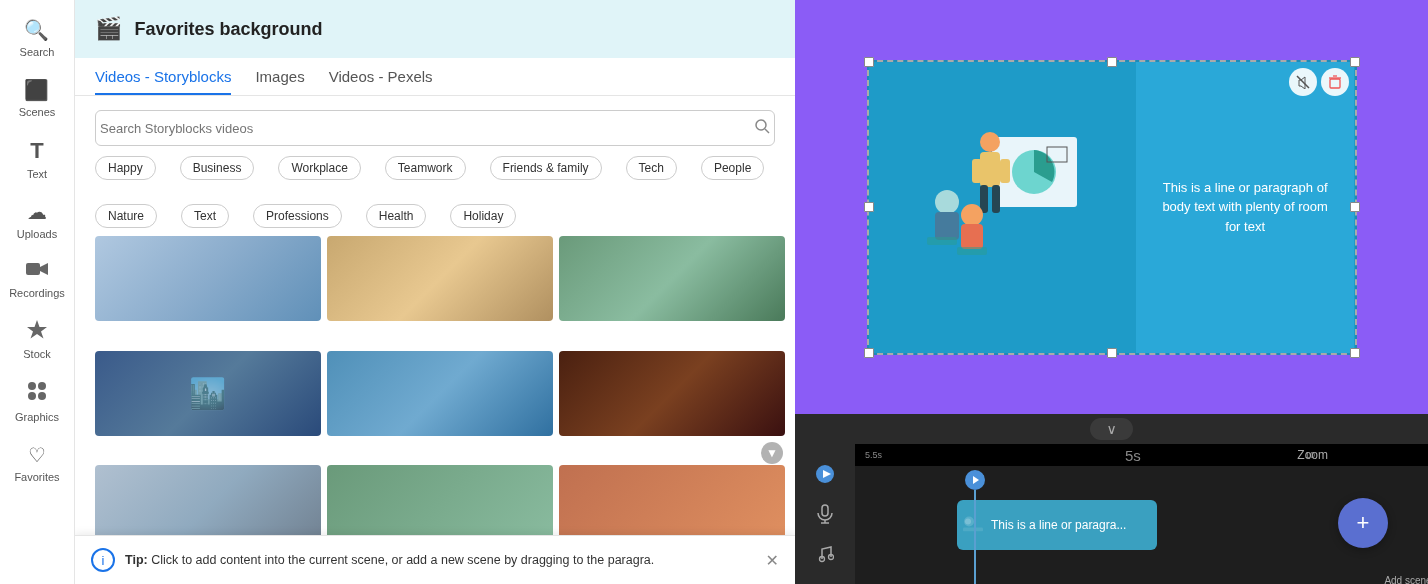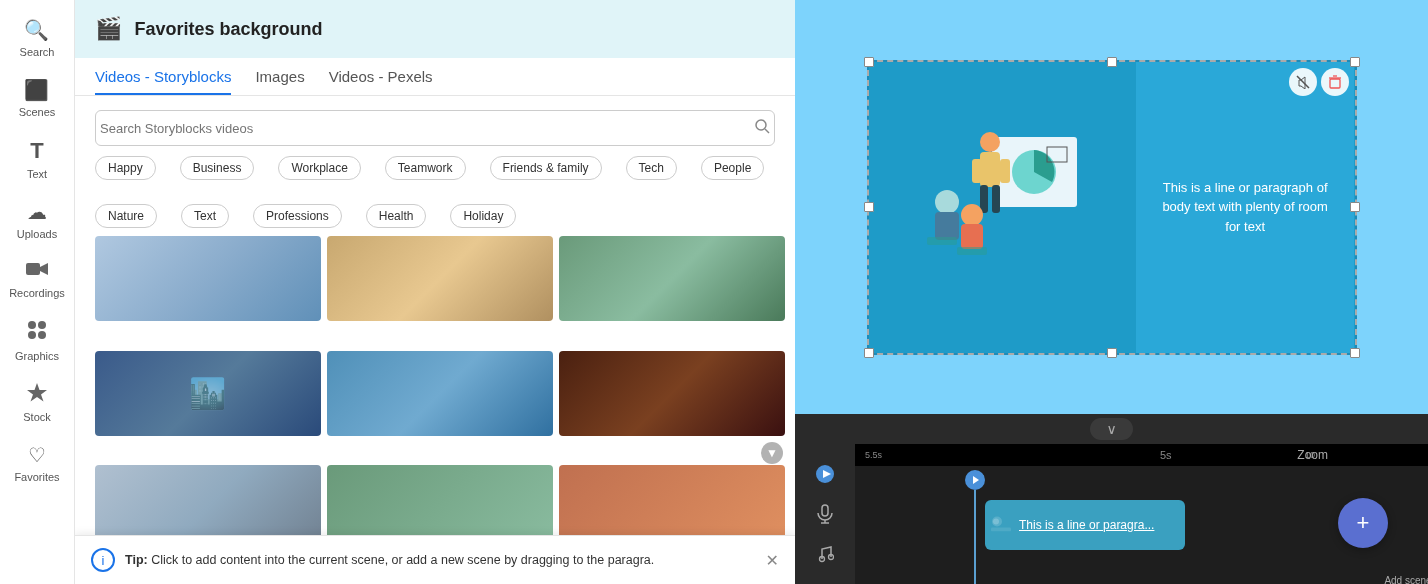--- a/index.html
+++ b/index.html
@@ -199,21 +199,21 @@
       flex: 1;
       background: #e8e8e8;
       display: flex;
       flex-direction: column;
       overflow: hidden;
     }
 
     
     .preview-area {
       flex: 1;
-      background: #7dd3fc;
+      background: #8b5cf6;
       position: relative;
       display: flex;
       align-items: center;
       justify-content: center;
       overflow: hidden;
     }
 
     
     .scene-preview {
       width: 490px;
@@ -439,36 +439,36 @@
     <span class="icon">
       <svg width="22" height="18" viewBox="0 0 22 18" fill="none">
         <rect x="0" y="3" width="14" height="12" rx="2" fill="#666"></rect>
         <polygon points="14,7 22,3 22,15 14,11" fill="#666"></polygon>
       </svg>
     </span>
     <span class="label">Recordings</span>
   </div>
   <div class="sidebar-item">
     <span class="icon">
+      <svg width="22" height="20" viewBox="0 0 22 20" fill="none">
+        <polygon points="11,1 13.5,8 21,8 15,12.5 17.5,19.5 11,15 4.5,19.5 7,12.5 1,8 8.5,8" fill="#666"></polygon>
+      </svg>
+    </span>
+    <span class="label">Stock</span>
+  </div>
+  <div class="sidebar-item">
+    <span class="icon">
       <svg width="22" height="22" viewBox="0 0 22 22" fill="none">
         <circle cx="6" cy="6" r="4" fill="#666"></circle>
         <circle cx="16" cy="6" r="4" fill="#666"></circle>
         <circle cx="6" cy="16" r="4" fill="#666"></circle>
         <circle cx="16" cy="16" r="4" fill="#666"></circle>
       </svg>
     </span>
     <span class="label">Graphics</span>
-  </div>
-  <div class="sidebar-item">
-    <span class="icon">
-      <svg width="22" height="20" viewBox="0 0 22 20" fill="none">
-        <polygon points="11,1 13.5,8 21,8 15,12.5 17.5,19.5 11,15 4.5,19.5 7,12.5 1,8 8.5,8" fill="#666"></polygon>
-      </svg>
-    </span>
-    <span class="label">Stock</span>
   </div>
   <div class="sidebar-item">
     <span class="icon">♡</span>
     <span class="label">Favorites</span>
   </div>
 </aside>
 
 <div class="main-panel">
 
   <div class="panel-header">
@@ -630,37 +630,37 @@
             <circle cx="15" cy="12" r="2.5" stroke="#aaa" stroke-width="1.3"></circle>
           </svg>
         </div>
       </div>
 
       <div class="timeline-track-area">
 
         <div class="timeline-ruler">
           <span style="font-size:9px;color:#888;position:absolute;left:10px;">5.5s</span>
           <span style="font-size:9px;color:#888;position:absolute;left:120px;margin-top:44px;">0s</span>
-          <span style="font-size:11px;color:#888;position:absolute;left:270px;margin-left:35px;">5s</span>
+          <span style="font-size:15px;color:#888;position:absolute;left:270px;">5s</span>
           <span style="font-size:9px;color:#888;position:absolute;left:450px;">10</span>
           <span class="zoom-label" style="position:absolute;right:100px;top:4px;font-size:12px;color:#aaa;">Zoom</span>
         </div>
 
         <div class="timeline-track" style="position:relative;">
 
           <div style="position:absolute;left:110px;top:0;bottom:0;display:flex;flex-direction:column;align-items:center;z-index:5;">
             <div style="width:20px;height:20px;border-radius:50%;background:#4a90d9;display:flex;align-items:center;justify-content:center;margin-top:4px;">
               <svg width="10" height="10" viewBox="0 0 10 10">
                   <polygon points="3,1 9,5 3,9" fill="white"></polygon>
                 </svg>
             </div>
             <div style="width:2px;background:#5a9fd0;flex:1;"></div>
           </div>
 
-          <div class="timeline-clip" style="margin-left:120px;text-decoration:underline;">
+          <div class="timeline-clip" style="margin-left:92px;">
             <div class="timeline-clip-icon">
               <svg width="20" height="18" viewBox="0 0 20 18" fill="none">
                 <ellipse cx="6" cy="8" rx="5" ry="5" fill="rgba(255,255,255,0.3)"></ellipse>
                 <ellipse cx="5" cy="8" rx="3" ry="3" fill="rgba(255,255,255,0.5)"></ellipse>
                 <rect x="0" y="14" width="20" height="4" rx="1" fill="rgba(255,255,255,0.2)"></rect>
               </svg>
             </div>
             <span class="timeline-clip-text">This is a line or paragra...</span>
           </div>
         </div>

